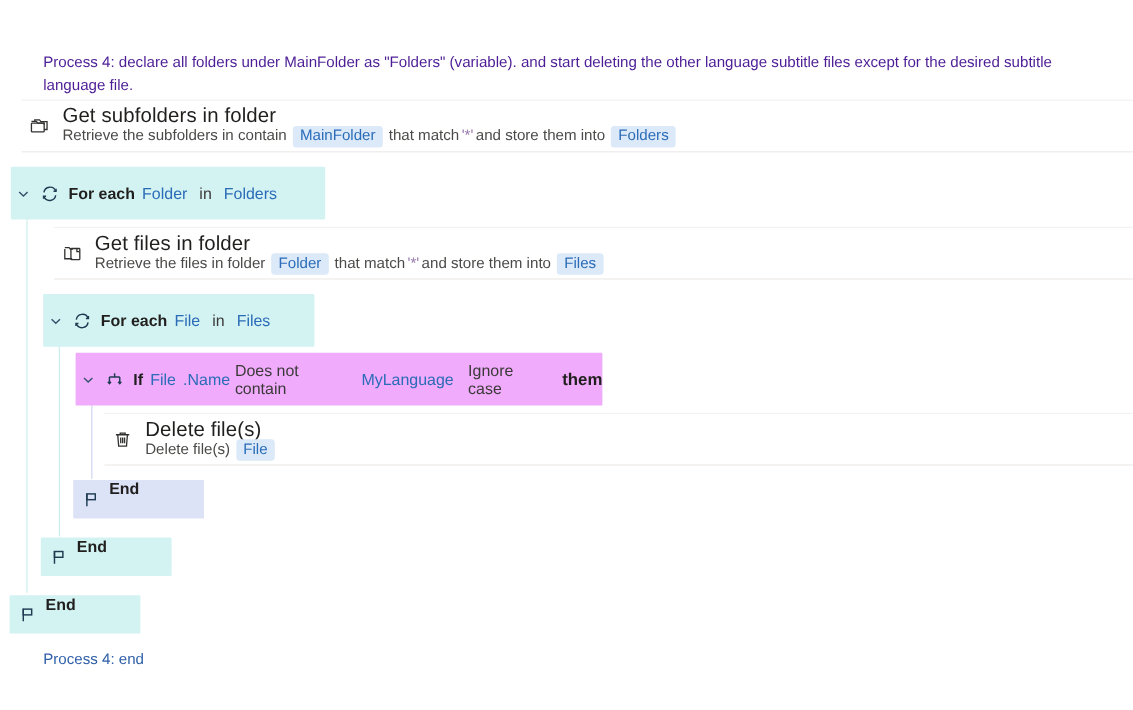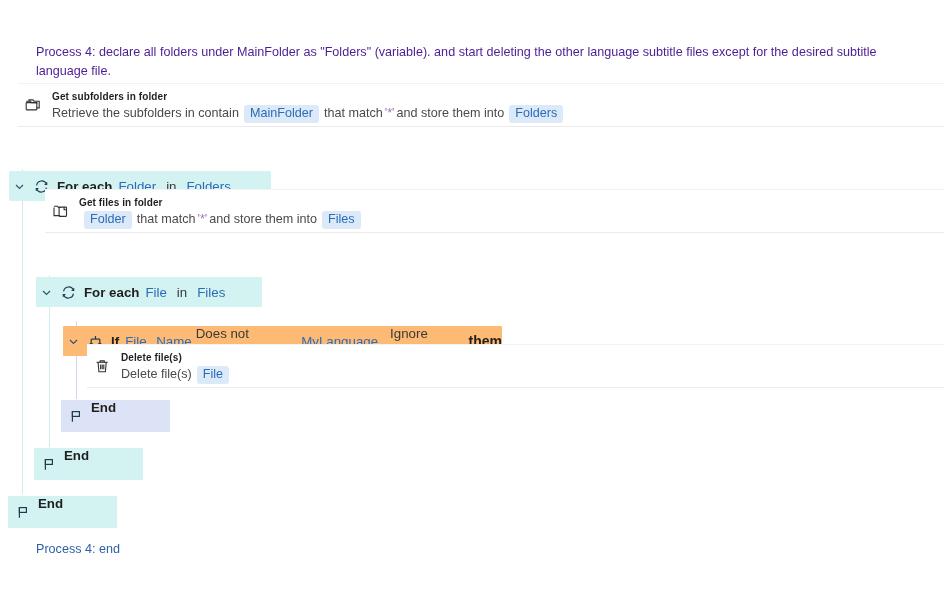--- a/index.html
+++ b/index.html
@@ -39,22 +39,22 @@
     height:44px;
   }
   .card .ico{
     width:30px;
     display:flex;align-items:center;justify-content:center;
     flex:0 0 30px;
     color:#323130;
   }
   .card .txt{display:flex;flex-direction:column;justify-content:center;padding-left:4px;}
   .card .title{
-    font-size:10px;
-    font-weight:bold;
+    font-size:17px;
+    font-weight:normal;
     color:#201f1e;
     line-height:17px;
     letter-spacing:.1px;
   }
   .card .sub{
     font-size:12.6px;
     color:#4b4a48;
     line-height:17px;
     display:flex;align-items:center;
     white-space:nowrap;
@@ -70,29 +70,28 @@
     margin:0 5px;
     font-size:12.6px;
     line-height:15px;
   }
   .lit{color:#9a7bb0;margin:0 2px;}
 
   
   .ctrl{
     position:absolute;
     box-sizing:border-box;
-    height:30px;
+    height:44px;
     display:flex;align-items:center;
     font-size:13.3px;
     color:#201f1e;
     border-radius:1px;
-    margin-top:32px;
   }
   .ctrl.loop{background:#d3f2f2;}
-  .ctrl.cond{background:#fdba74;}
+  .ctrl.cond{background:#f0abfc;}
   .ctrl .chev{
     width:20px;flex:0 0 20px;
     display:flex;align-items:center;justify-content:center;
     color:#35536e;
   }
   .ctrl .gico{
     width:24px;flex:0 0 24px;
     display:flex;align-items:center;justify-content:center;
     color:#1f3b52;
   }
@@ -190,20 +189,21 @@
       <svg width="19" height="19" viewBox="0 0 19 19" fill="none" stroke="currentColor" stroke-width="1.1">
         <path d="M3 4.3h3.6l1 1.2h2.2"></path>
         <path d="M3 5.5v8.1h6.1"></path>
         <rect x="8.1" y="5.1" width="7.4" height="9.3" rx="0.6"></rect>
         <path d="M13.1 5.1v2.6h2.4"></path>
       </svg>
     </span>
     <span class="txt">
       <span class="title">Get files in folder</span>
       <span class="sub">
+        <span>Retrieve the files in folder</span>
         <span class="chip">Folder</span>
         <span>that match</span>
         <span class="lit">'*'</span>
         <span>and store them into</span>
         <span class="chip">Files</span>
       </span>
     </span>
   </div>
 
   <div class="ctrl loop" style="left:36px;top:245px;width:226px;">

